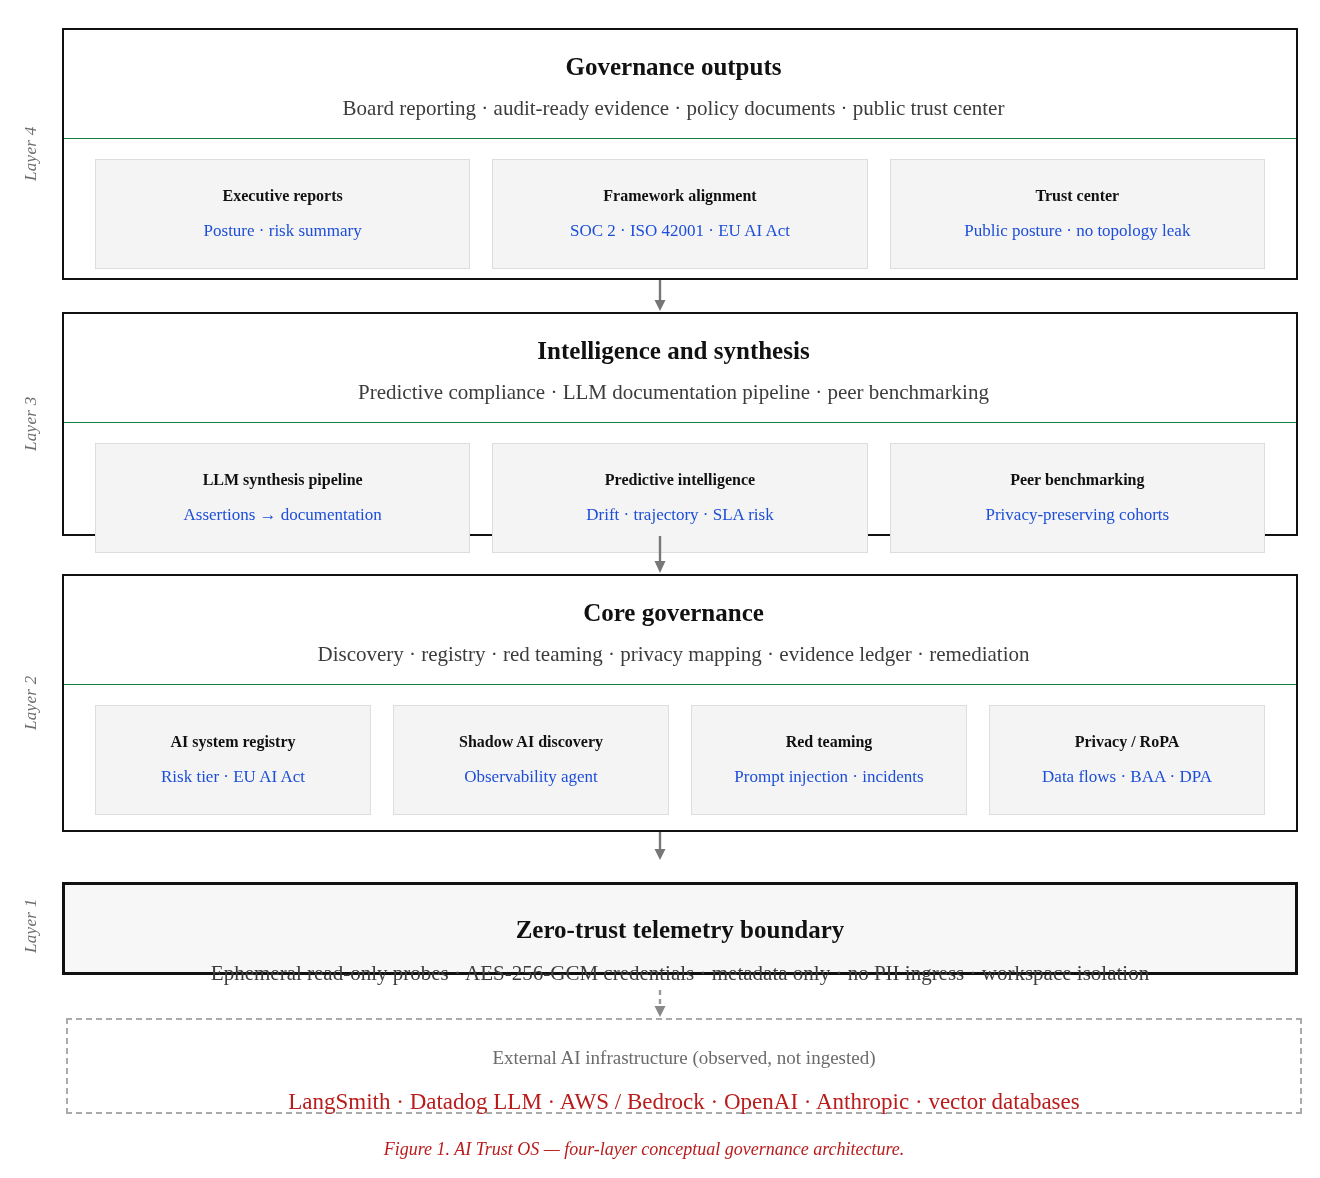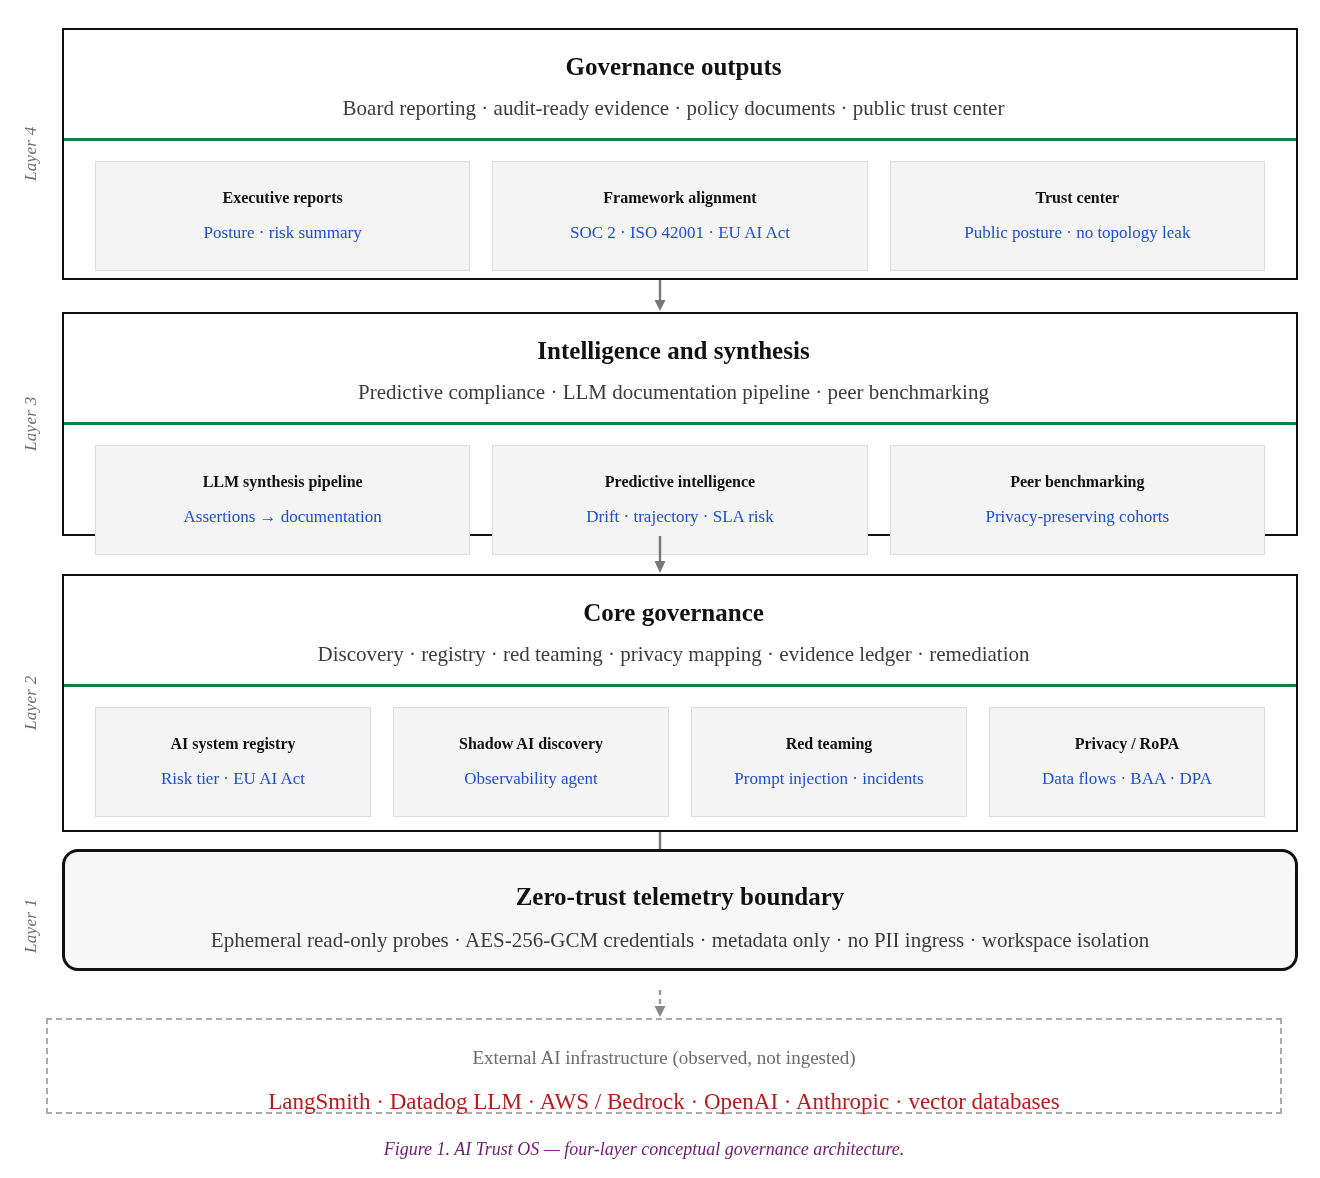--- a/index.html
+++ b/index.html
@@ -52,21 +52,21 @@
   }
   .layer-box.emphasис,
   .layer-box.emphasis {
     border-width: 3px;
     background: #f7f7f7;
   }
 
   .layer-head {
     padding: 22px 26px 16px 13px;
     text-align: center;
-    border-bottom: 3px solid #15803d;
+    border-bottom: 1px solid #15803d;
   }
   .layer-box.emphasis .layer-head {
     border-bottom: none;
     padding: 30px 26px 30px 26px;
   }
   .layer-title {
     font-size: 25px;
     font-weight: bold;
     color: #111111;
     line-height: 1.2;
@@ -119,21 +119,21 @@
     position: absolute;
     left: 50%;
     transform: translateX(-50%);
     width: 26px;
   }
   .connector svg { display: block; }
 
   
   .external-box {
     position: absolute;
-    left: 46px;
+    left: 66px;
     width: 1236px;
     box-sizing: border-box;
     border: 2px dashed #aaaaaa;
     background: #ffffff;
     text-align: center;
     padding: 26px 20px 24px 20px;
   }
   .external-title {
     font-size: 19px;
     color: #6b6b6b;
@@ -148,21 +148,21 @@
   }
 
   
   .caption {
     position: absolute;
     left: 0;
     width: 1288px;
     text-align: center;
     font-style: italic;
     font-size: 18px;
-    color: #701a75;
+    color: #b91c1c;
   }
 </style>
 </head>
 <body>
 
 <div id="figure">
 
   <div class="layer-label" style="top:28px; height:252px;">Layer 4</div>
 
   <div class="layer-box" style="top:28px; height:252px;">
@@ -252,21 +252,21 @@
 
   <div class="connector" style="top:832px;">
     <svg width="26" height="29" viewBox="0 0 26 29" aria-hidden="true">
       <line x1="13" y1="0" x2="13" y2="19" stroke="#777777" stroke-width="2.4"></line>
       <polygon points="13,28 7.5,17 18.5,17" fill="#777777"></polygon>
     </svg>
   </div>
 
   <div class="layer-label" style="top:861px; height:129px;">Layer 1</div>
 
-  <div class="layer-box emphasis" style="top:849px; height:122px;border-radius:16px;">
+  <div class="layer-box emphasis" style="top:882px; height:93px;">
     <div class="layer-head">
       <div class="layer-title">Zero-trust telemetry boundary</div>
       <div class="layer-subtitle">Ephemeral read-only probes · AES-256-GCM credentials · metadata only · no PII ingress · workspace isolation</div>
     </div>
   </div>
 
   <div class="connector" style="top:990px;">
     <svg width="26" height="28" viewBox="0 0 26 28" aria-hidden="true">
       <line x1="13" y1="0" x2="13" y2="18" stroke="#999999" stroke-width="2.4" stroke-dasharray="5,4"></line>
       <polygon points="13,27 7.5,16 18.5,16" fill="#888888"></polygon>

